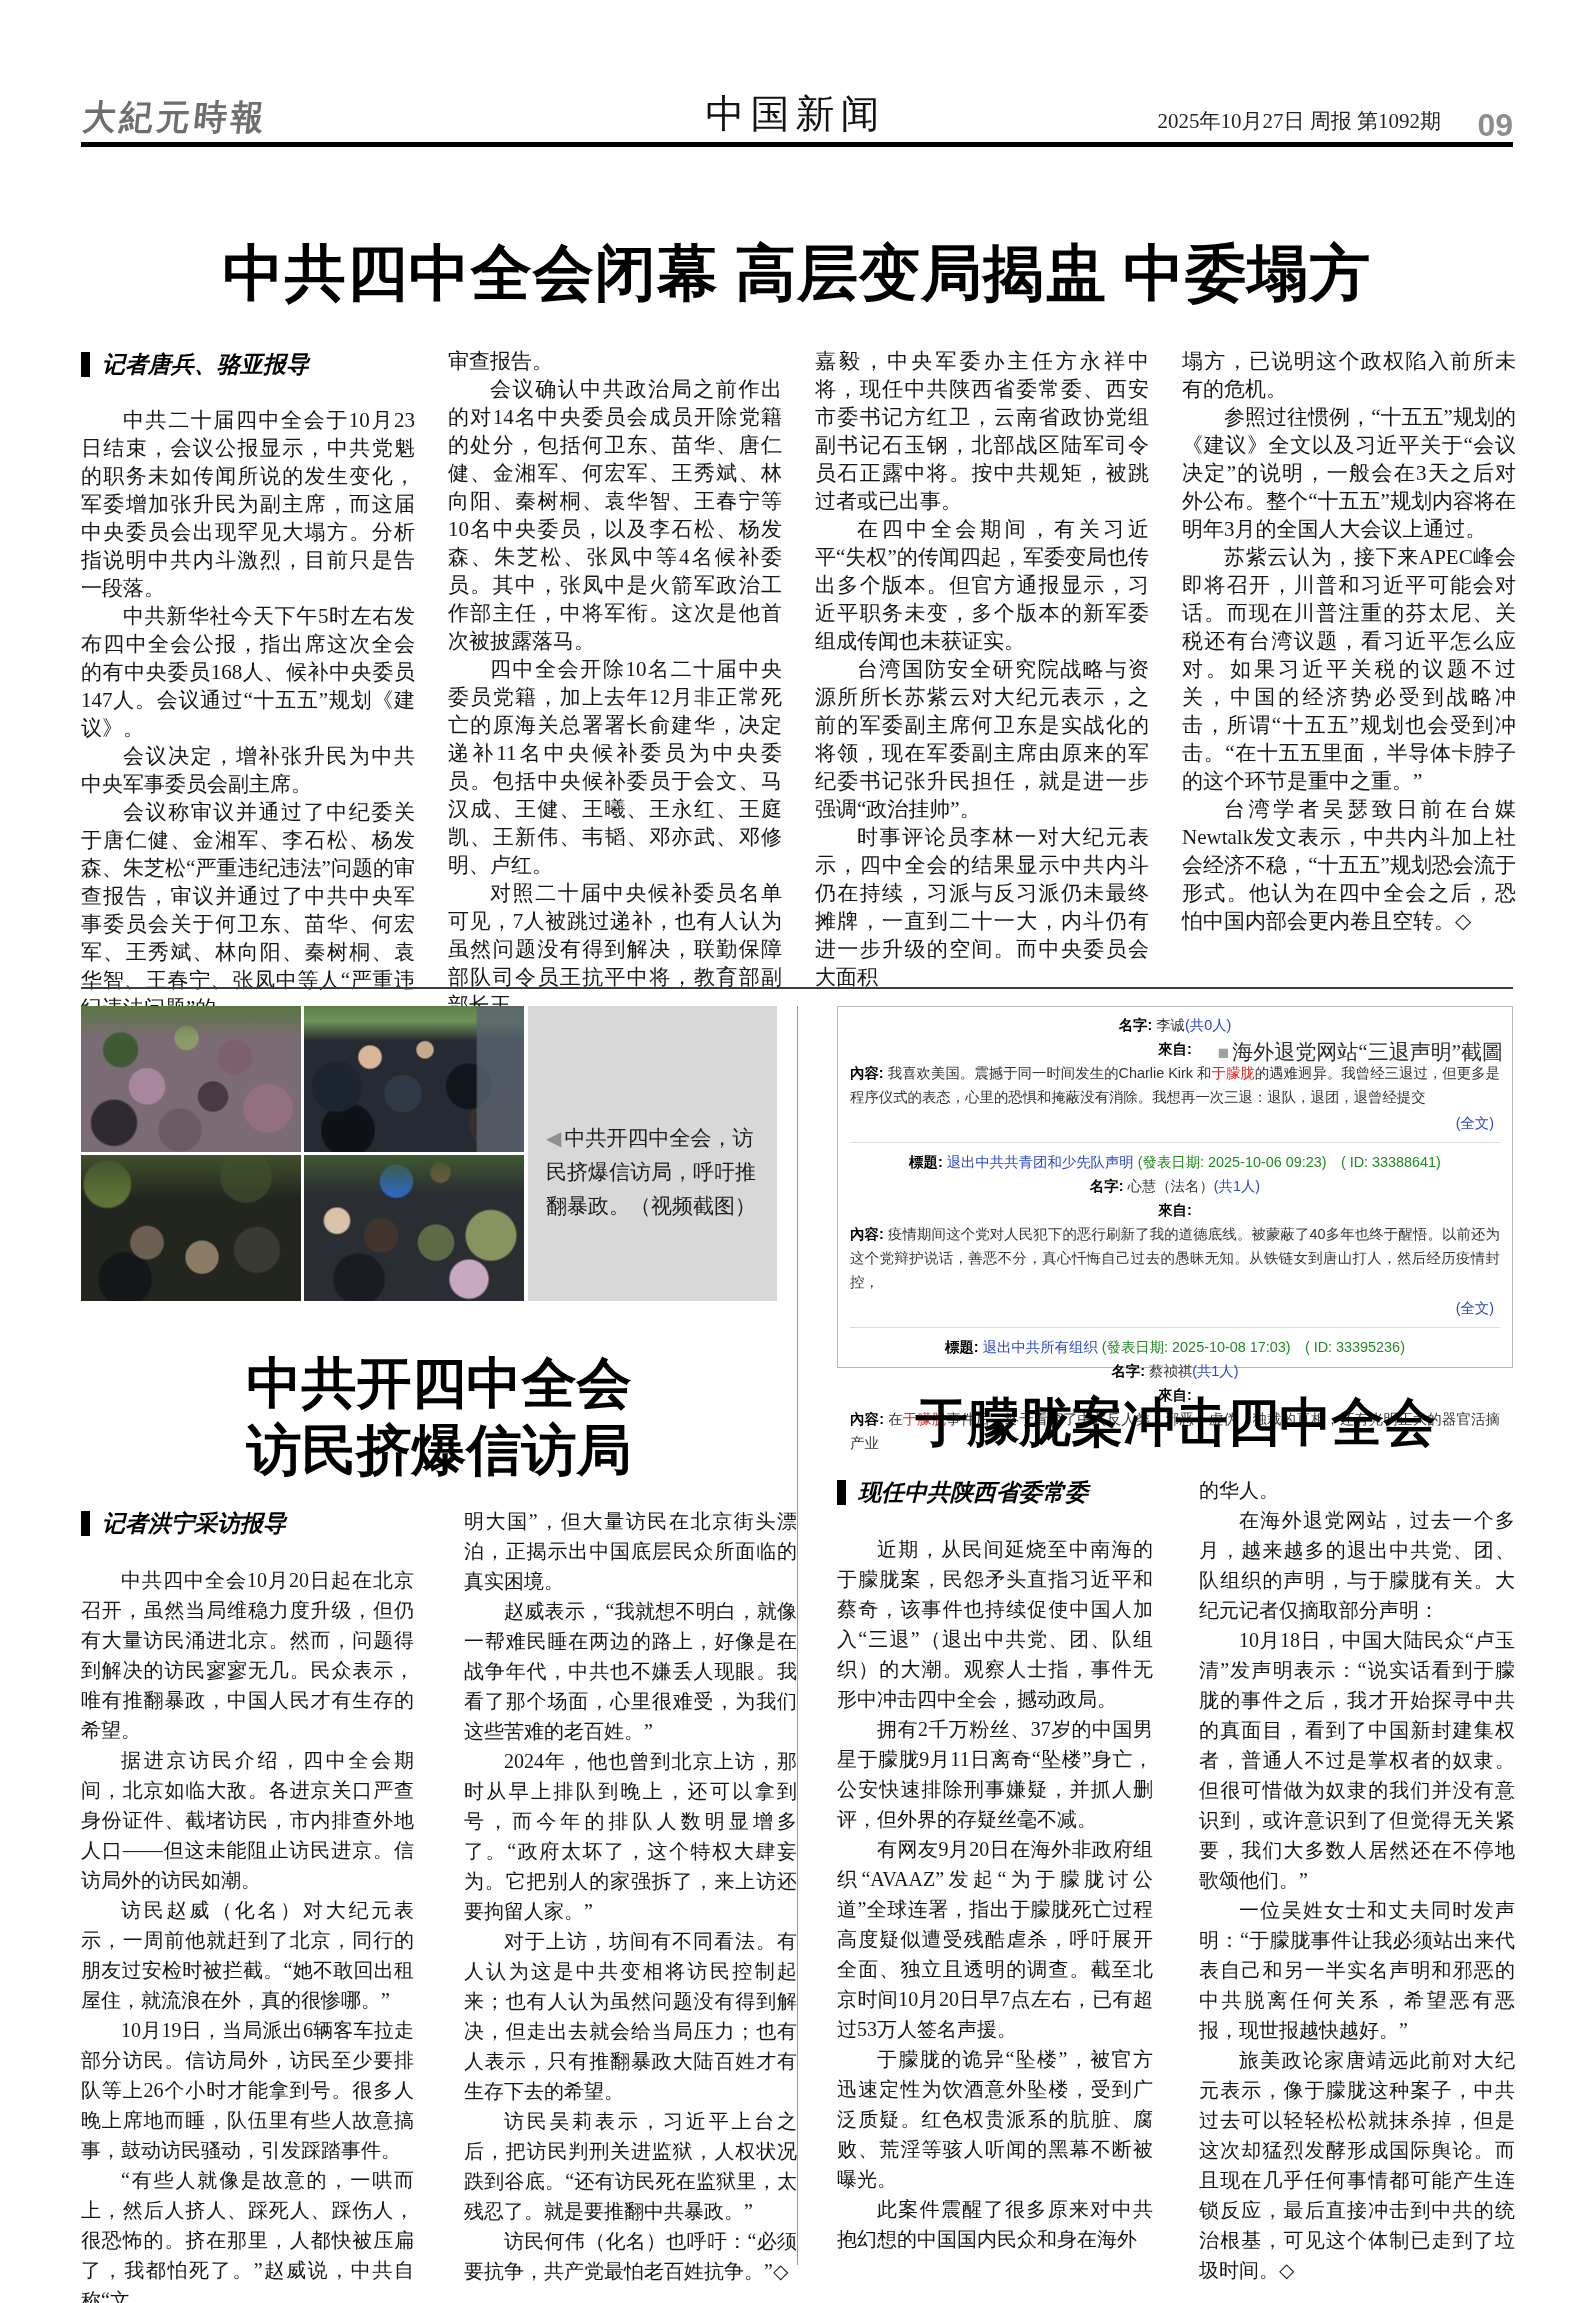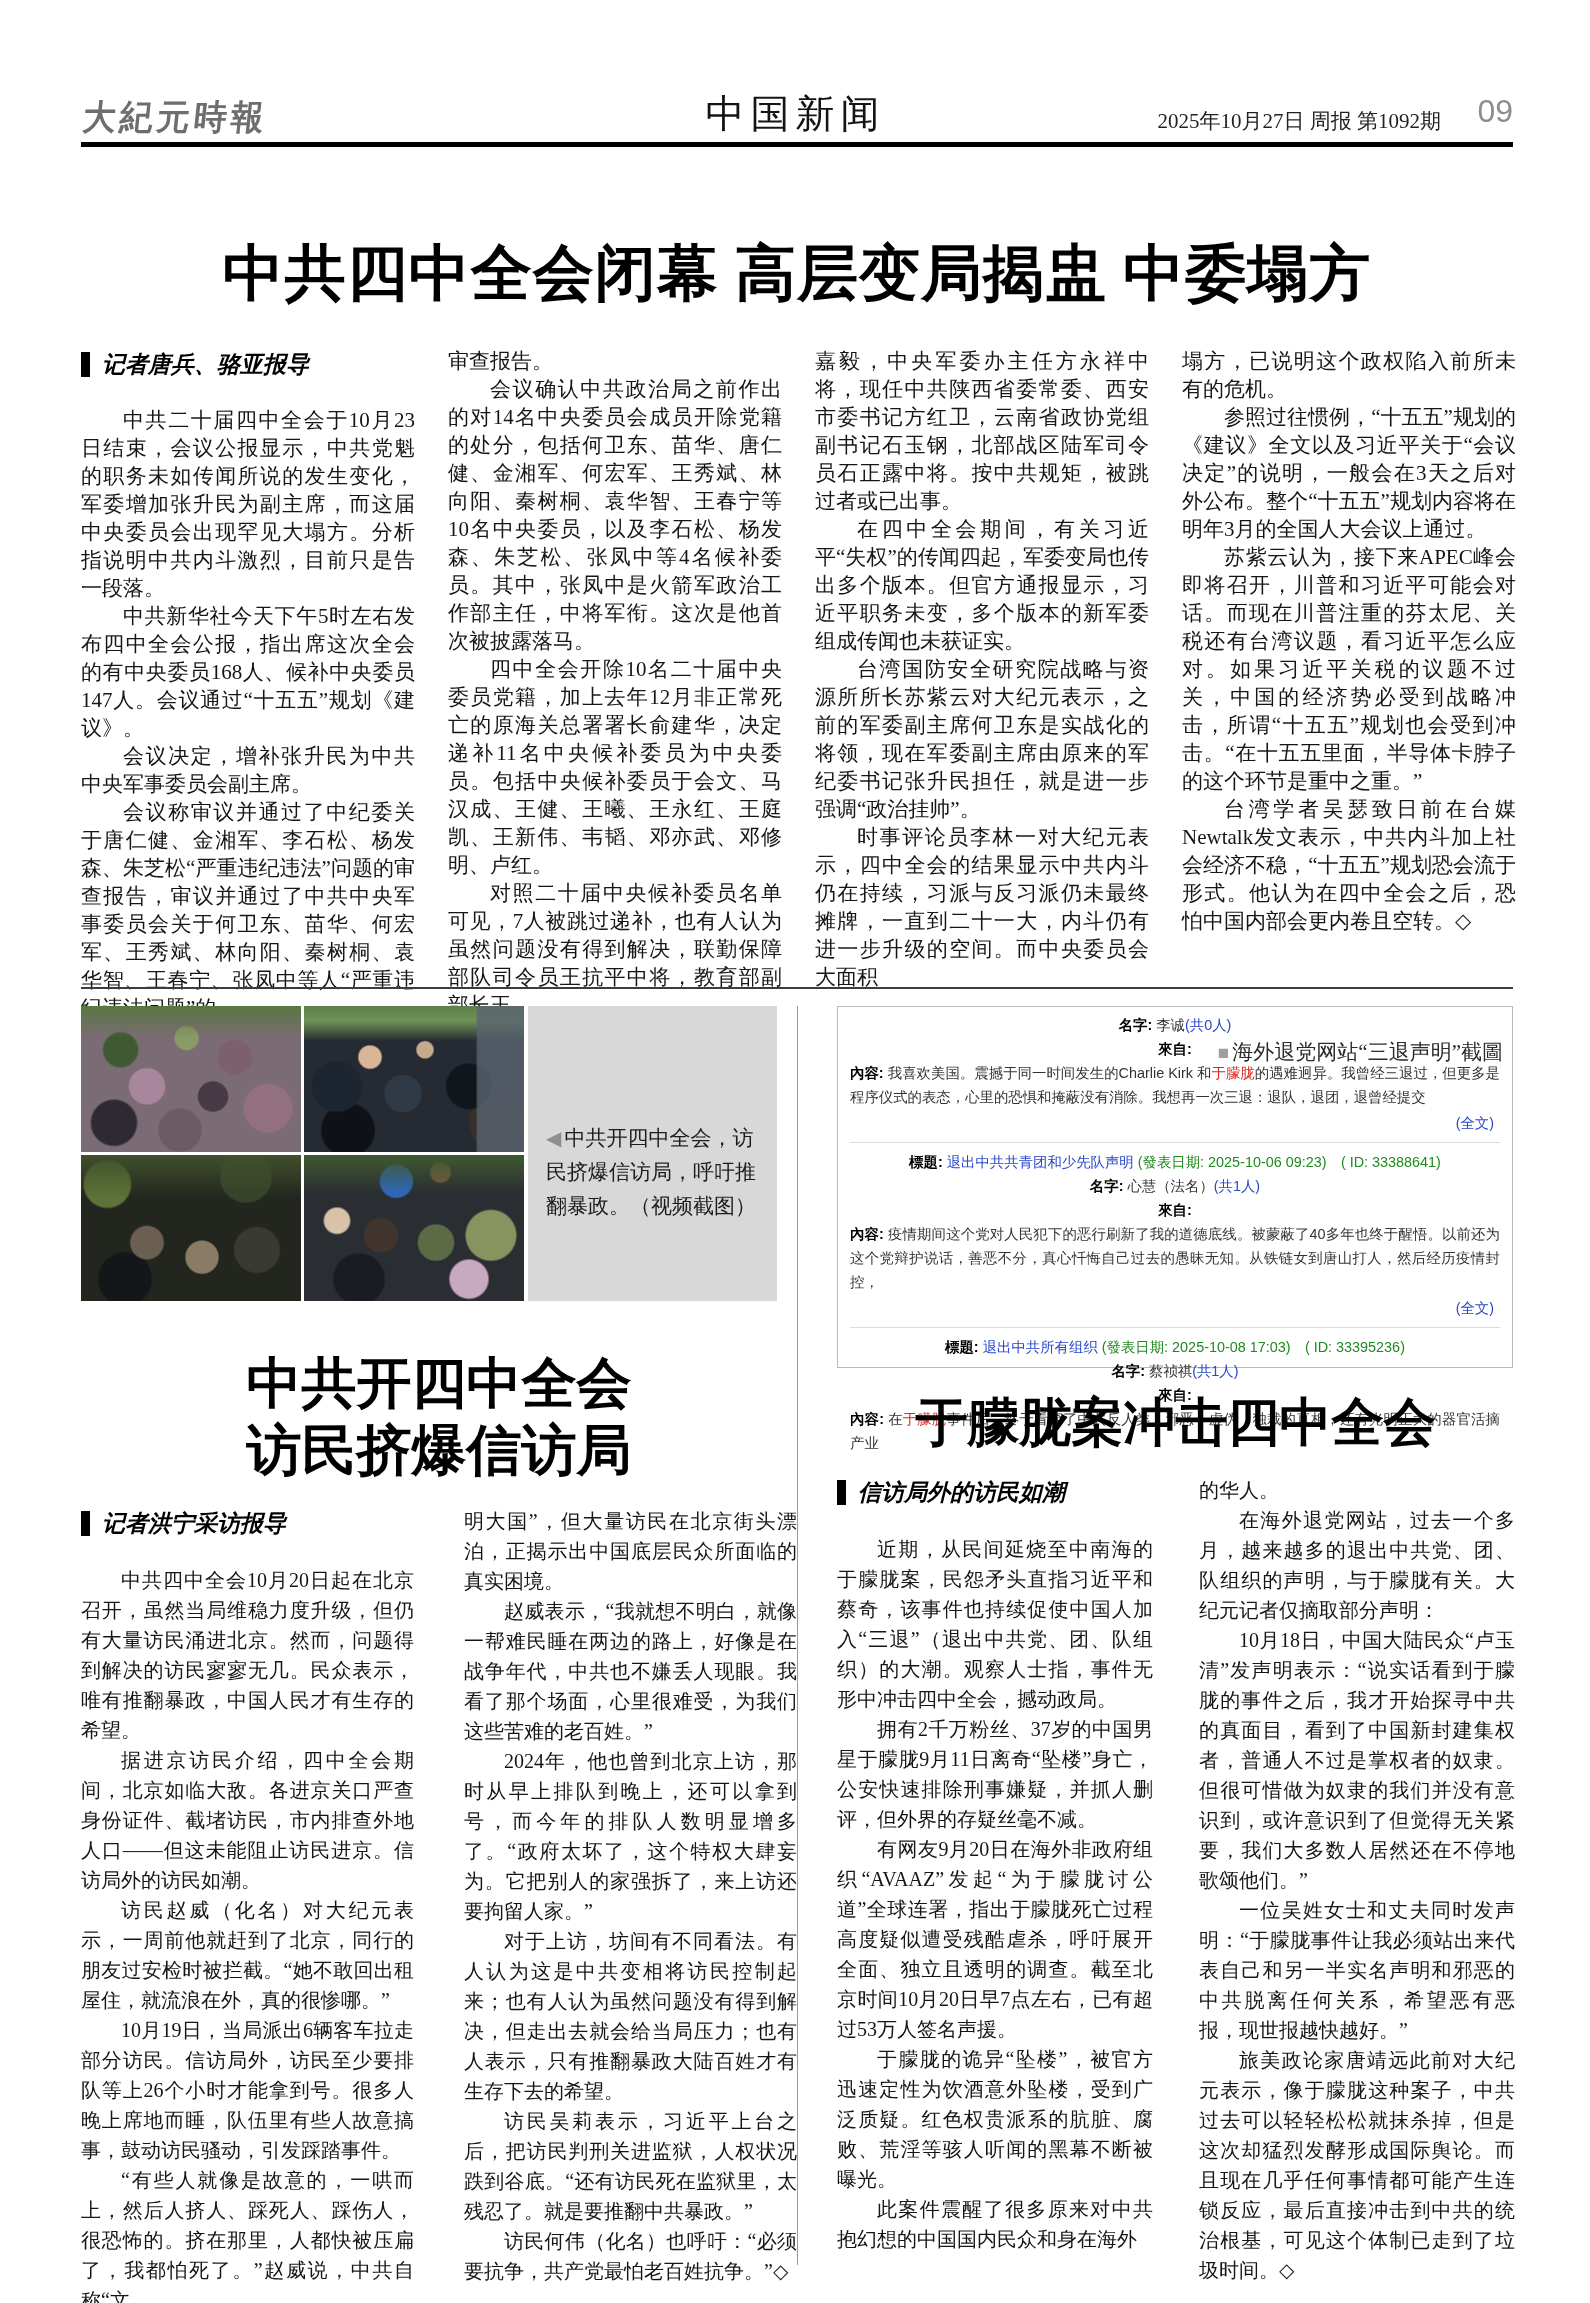--- a/index.html
+++ b/index.html
@@ -5,21 +5,21 @@
 <style>
   html,body{margin:0;padding:0;background:#e9e9e9;}
   .page{position:relative;width:1591px;height:2304px;background:#fff;overflow:hidden;
         font-family:"Liberation Serif","DejaVu Serif",serif;color:#111;margin:0 auto;}
   
   .logo{position:absolute;left:83px;top:95px;font-size:33px;font-weight:bold;color:#6e6e6e;
         letter-spacing:4px;transform:skewX(-6deg) scaleY(1.05);font-family:"DejaVu Serif",serif;}
   .section-title{position:absolute;left:0;right:0;top:87px;text-align:center;font-size:39px;
         letter-spacing:6px;color:#141414;}
   .issue-date{position:absolute;right:150px;top:107px;font-size:21px;color:#222;}
-  .pagenum{position:absolute;right:78px;top:93px;font-size:32px;font-weight:normal;color:#8d8d8d;
+  .pagenum{position:absolute;right:78px;top:107px;font-size:32px;font-weight:bold;color:#8d8d8d;
         font-family:"Liberation Sans","DejaVu Sans",sans-serif;}
   .hrule{position:absolute;left:81px;right:78px;top:142px;height:5px;background:#000;}
   
   .mainhead{position:absolute;left:81px;right:78px;top:224px;margin:9px;text-align:center;
         font-size:61px;font-weight:900;letter-spacing:1px;color:#000;}
   
   .a1{position:absolute;left:81px;top:347px;width:1433px;display:flex;gap:33px;}
   .a1col{width:334px;flex:none;}
   .para{margin:0;font-size:21px;line-height:28px;text-align:justify;color:#151515;}
   .ind{text-indent:2em;}
@@ -214,21 +214,21 @@
   </section>
 
   <section class="a3">
     <h2 class="subhead">
       <span>于朦胧案冲击四中全会</span><br>
     </h2>
     <div class="cols">
       <div class="a3col">
         <div class="byline">
           <span class="bar"></span>
-          <span>信访局外的访民如潮</span>
+          <span>现任中共陕西省委常委</span>
         </div>
       <p class="para ind">近期，从民间延烧至中南海的于朦胧案，民怨矛头直指习近平和蔡奇，该事件也持续促使中国人加入“三退”（退出中共党、团、队组织）的大潮。观察人士指，事件无形中冲击四中全会，撼动政局。</p>
           <p class="para ind">拥有2千万粉丝、37岁的中国男星于朦胧9月11日离奇“坠楼”身亡，公安快速排除刑事嫌疑，并抓人删评，但外界的存疑丝毫不减。</p>
           <p class="para ind">有网友9月20日在海外非政府组织“AVAAZ”发起“为于朦胧讨公道”全球连署，指出于朦胧死亡过程高度疑似遭受残酷虐杀，呼吁展开全面、独立且透明的调查。截至北京时间10月20日早7点左右，已有超过53万人签名声援。</p>
           <p class="para ind">于朦胧的诡异“坠楼”，被官方迅速定性为饮酒意外坠楼，受到广泛质疑。红色权贵派系的肮脏、腐败、荒淫等骇人听闻的黑幕不断被曝光。</p>
           <p class="para ind">此案件震醒了很多原来对中共抱幻想的中国国内民众和身在海外</p>
         </div>
       <div class="a3col">
           <p class="para">的华人。</p>
           <p class="para ind">在海外退党网站，过去一个多月，越来越多的退出中共党、团、队组织的声明，与于朦胧有关。大纪元记者仅摘取部分声明：</p>

